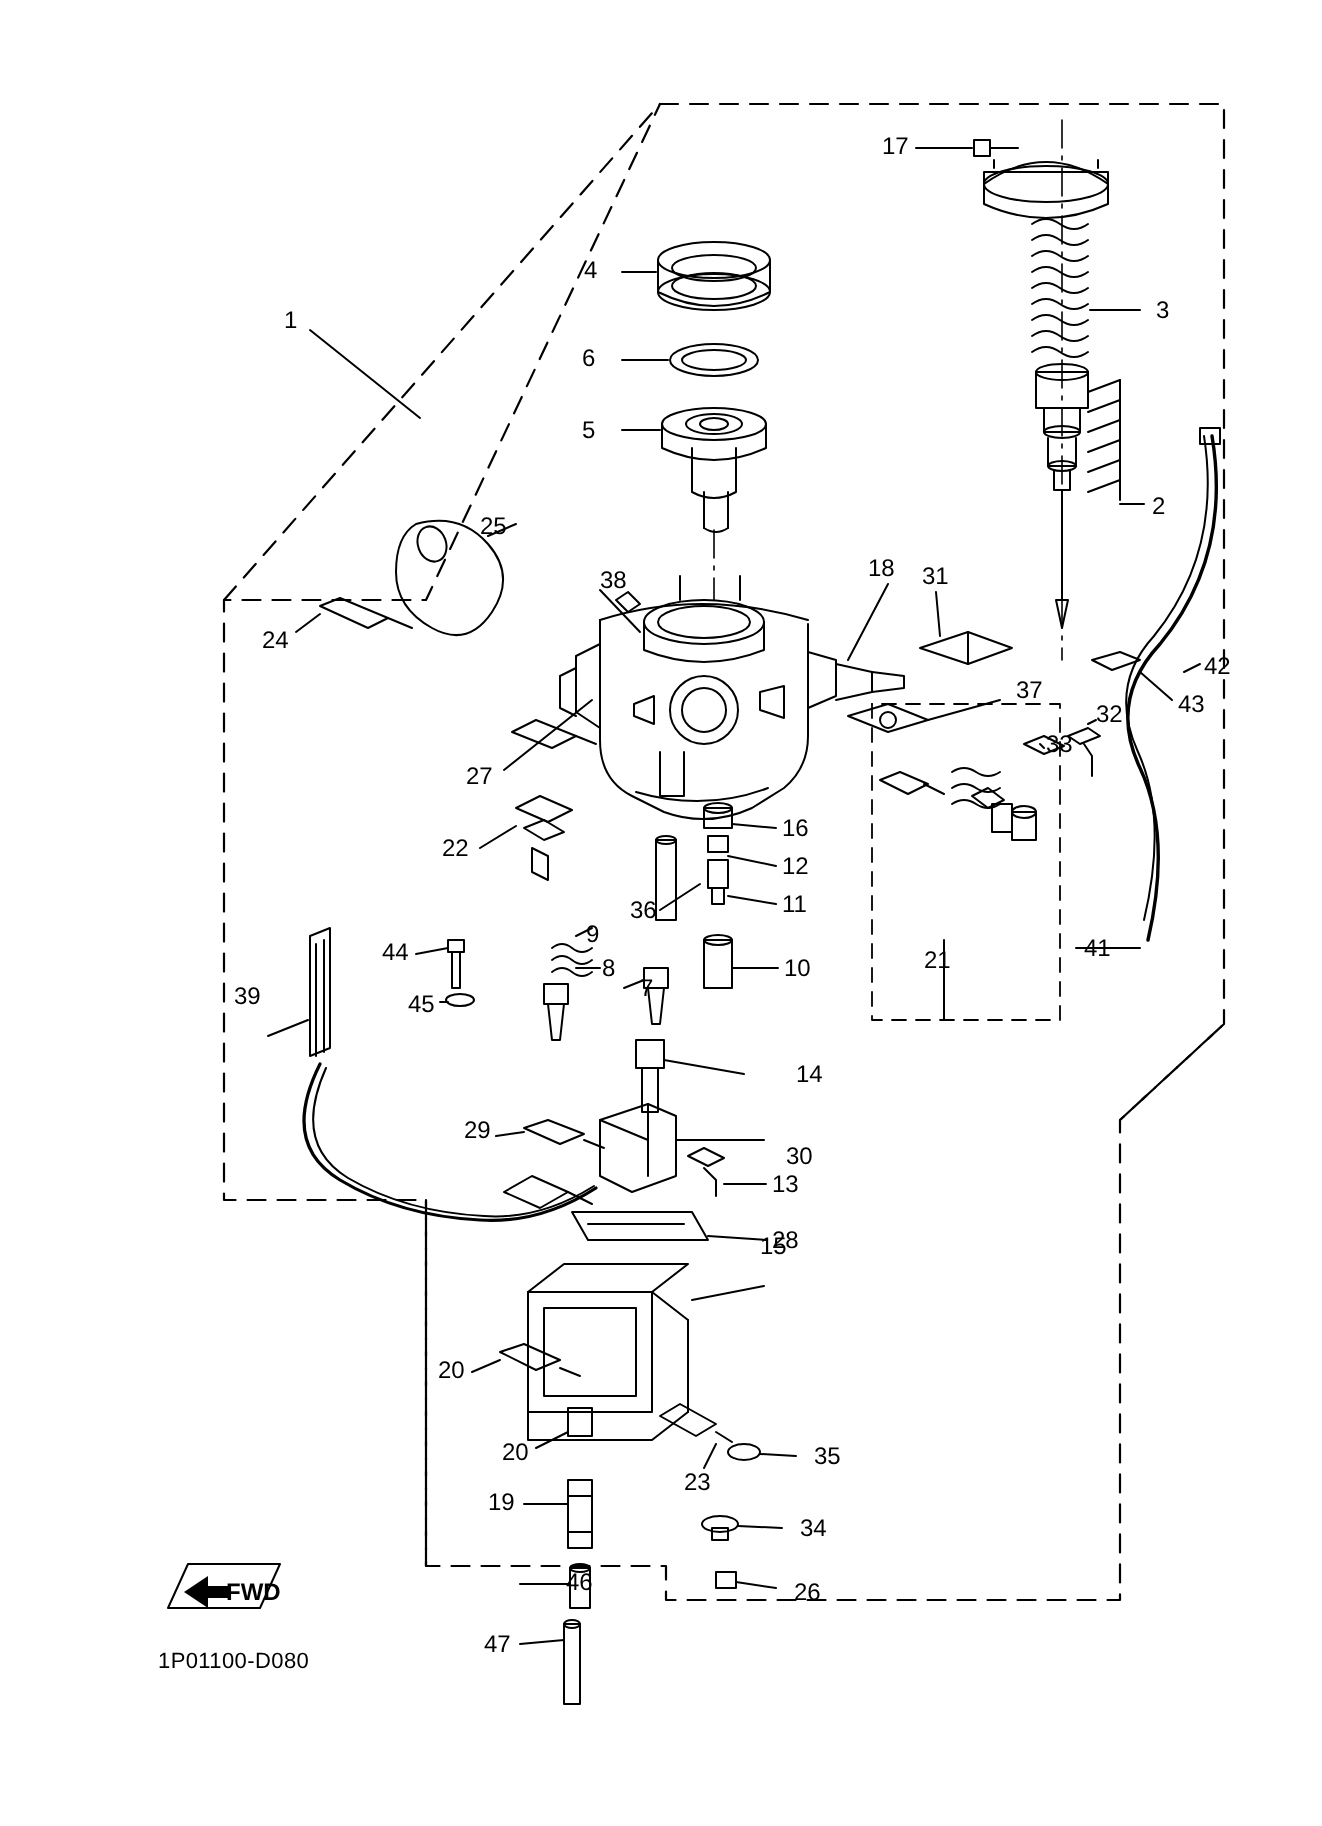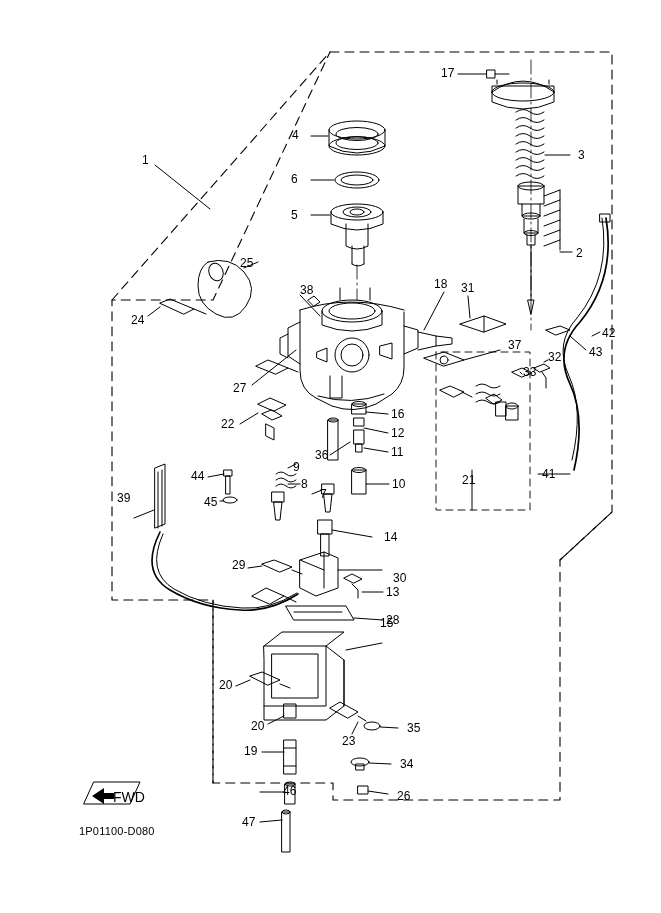--- a/index.html
+++ b/index.html
@@ -3,21 +3,21 @@
 <meta charset="utf-8">
 <style>
   html,body{margin:0;padding:0;background:#ffffff;}
   body{width:661px;height:913px;position:relative;overflow:hidden;
        font-family:"Liberation Sans", sans-serif;color:#000;}
   #sheet{position:absolute;left:0;top:0;width:661px;height:913px;}
   svg#art{position:absolute;left:0;top:0;width:661px;height:913px;}
   .lbl{position:absolute;font-size:12px;line-height:12px;color:#000;
        font-family:"Liberation Sans", sans-serif;white-space:nowrap;}
   .partcode{position:absolute;font-size:11px;letter-spacing:.2px;}
-  .fwd{position:absolute;font-size:14px;font-weight:normal;}
+  .fwd{position:absolute;font-size:12px;font-weight:bold;}
 </style>
 </head>
 <body>
 
 <div id="sheet">
 
   <svg id="art" viewBox="0 0 661 913">
     <g fill="none" stroke="#000" stroke-width="1" stroke-linejoin="round" stroke-linecap="round">
 
       <path d="M330 52 L612 52 L612 512 L560 560 L560 800 L333 800 L333 783 L213 783 L213 600
@@ -290,21 +290,21 @@
   <div class="lbl" style="left:292px;top:129px;">4</div>
   <div class="lbl" style="left:291px;top:209px;">5</div>
   <div class="lbl" style="left:291px;top:173px;">6</div>
   <div class="lbl" style="left:320px;top:488px;">7</div>
   <div class="lbl" style="left:301px;top:478px;">8</div>
   <div class="lbl" style="left:293px;top:461px;">9</div>
   <div class="lbl" style="left:392px;top:478px;">10</div>
   <div class="lbl" style="left:391px;top:446px;">11</div>
   <div class="lbl" style="left:391px;top:427px;">12</div>
   <div class="lbl" style="left:386px;top:586px;">13</div>
-  <div class="lbl" style="left:384px;top:531px;">14</div>
+  <div class="lbl" style="left:398px;top:531px;">14</div>
   <div class="lbl" style="left:380px;top:617px;">15</div>
   <div class="lbl" style="left:391px;top:408px;">16</div>
   <div class="lbl" style="left:441px;top:67px;">17</div>
   <div class="lbl" style="left:434px;top:278px;">18</div>
   <div class="lbl" style="left:244px;top:745px;">19</div>
   <div class="lbl" style="left:219px;top:679px;">20</div>
   <div class="lbl" style="left:462px;top:474px;">21</div>
   <div class="lbl" style="left:221px;top:418px;">22</div>
   <div class="lbl" style="left:342px;top:735px;">23</div>
   <div class="lbl" style="left:131px;top:314px;">24</div>

